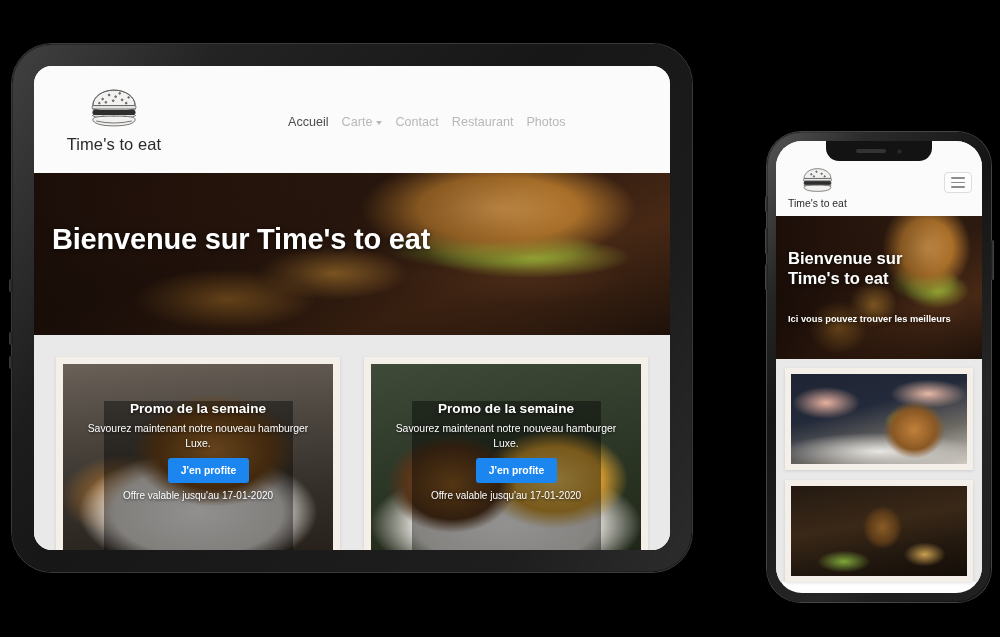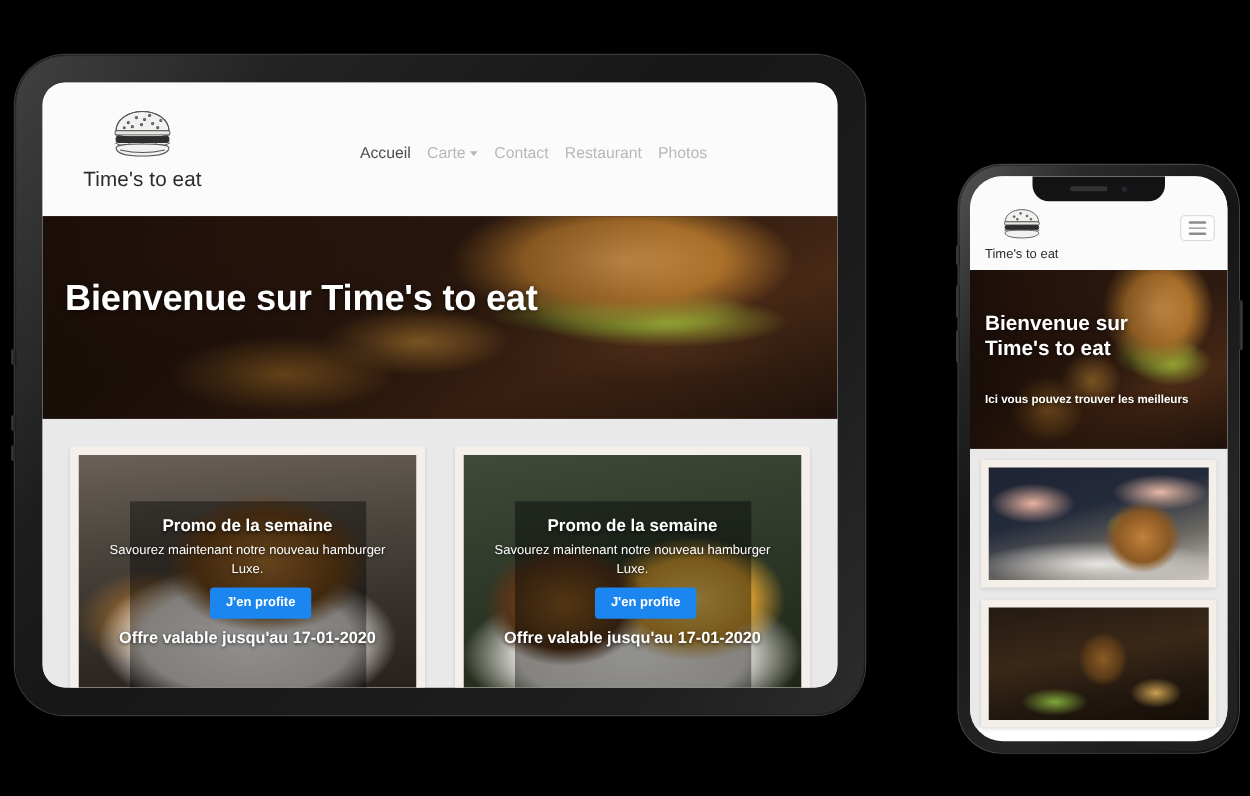--- a/index.html
+++ b/index.html
@@ -176,21 +176,20 @@
   .promo-overlay {
     position: absolute;
     left: 0; right: 0;
     top: 18%;
     bottom: 0;
     margin: 0 15%;
     background: rgba(0,0,0,0.40);
     display: flex;
     flex-direction: column;
     align-items: center;
-    padding-top: 12px;
   }
   .promo-title {
     color: #ffffff;
     font-size: 13.6px;
     font-weight: bold;
     text-shadow: 0 1px 3px rgba(0,0,0,.65);
     white-space: nowrap;
     margin-bottom: 5px;
   }
   .promo-desc {
@@ -210,22 +209,22 @@
     font-size: 10.4px;
     font-weight: bold;
     padding: 7px 13px;
     font-family: "Liberation Sans", sans-serif;
     cursor: pointer;
     margin-bottom: 7px;
     margin-left: 21px;
   }
   .promo-note {
     color: #ffffff;
-    font-size: 13px;
-    font-weight: bold;
+    font-size: 10px;
+    font-weight: normal;
     text-shadow: 0 1px 3px rgba(0,0,0,.65);
     white-space: nowrap;
   }
 
   
   #phone-mockup {
     position: absolute;
     left: 767px;
     top: 132px;
     width: 224px;

